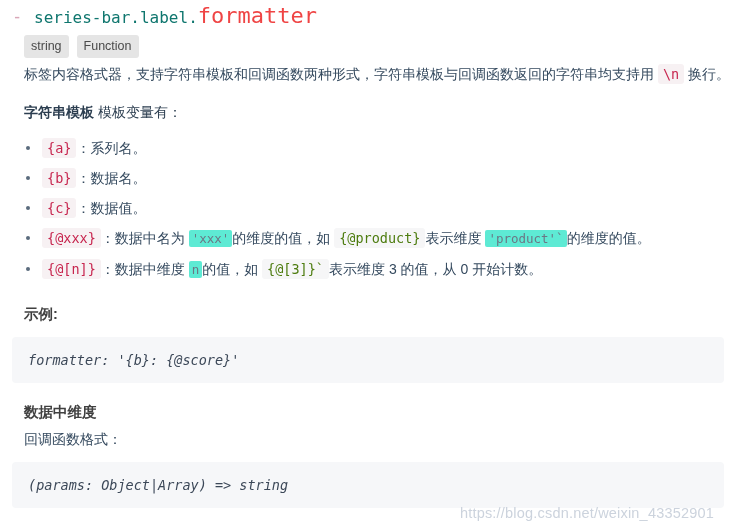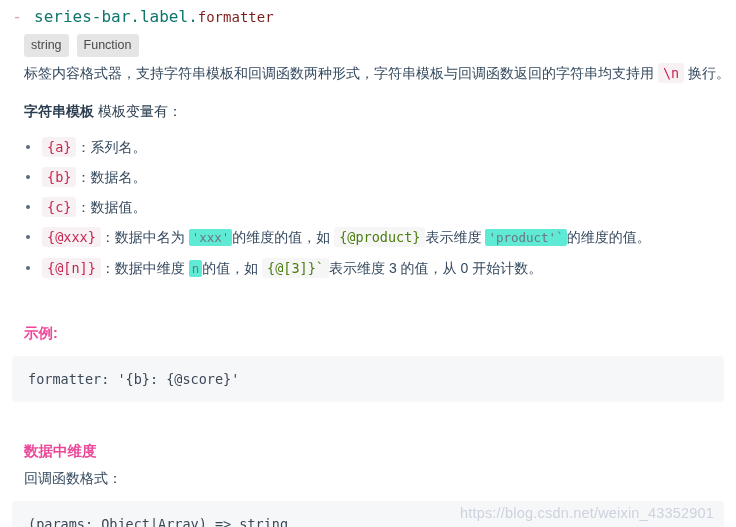--- a/index.html
+++ b/index.html
@@ -39,22 +39,22 @@
     top: 6px;
     color: #d9a7b8;
     font-size: 17px;
   }
   .api-title .path {
     color: #0f766e;
     font-size: 16px;
     letter-spacing: 0px;
   }
   .api-title .prop {
-    color: #7f1d1d;
-    font-size: 14px;
+    color: #ef4444;
+    font-size: 22px;
   }
 
   
   .badges {
     margin-top: 7px;
     padding-left: 12px;
     display: flex;
     gap: 8px;
     align-items: center;
   }
@@ -80,26 +80,26 @@
   .sub-head {
     margin-top: 16px;
     padding-left: 12px;
     font-size: 14px;
     line-height: 22px;
     color: #2c3e50;
   }
   .sub-head b { font-weight: bold; }
 
   .section-head {
-    margin-top: 38px;
+    margin-top: 18px;
     padding-left: 12px;
     font-size: 14.5px;
     font-weight: bold;
     line-height: 22px;
-    color: #ec4899;
+    color: #404040;
   }
 
   
   ul.varlist {
     list-style: none;
     margin: 10px 0 0 0;
     padding: 0 0 0 30px;
   }
   ul.varlist li {
     position: relative;
@@ -147,20 +147,21 @@
     margin: 12px 0 0 0;
     background: #f6f7f9;
     border-radius: 4px;
     padding: 14px 16px;
     font-family: "DejaVu Sans Mono", "Liberation Mono", monospace;
     font-size: 13.5px;
     line-height: 18px;
     color: #3c4858;
     white-space: pre;
     overflow: hidden;
+    font-style: italic;
   }
 
   
   .watermark {
     position: absolute;
     right: 22px;
     bottom: 6px;
     font-size: 14.5px;
     color: #ccd3dd;
     font-family: "Liberation Sans", sans-serif;

